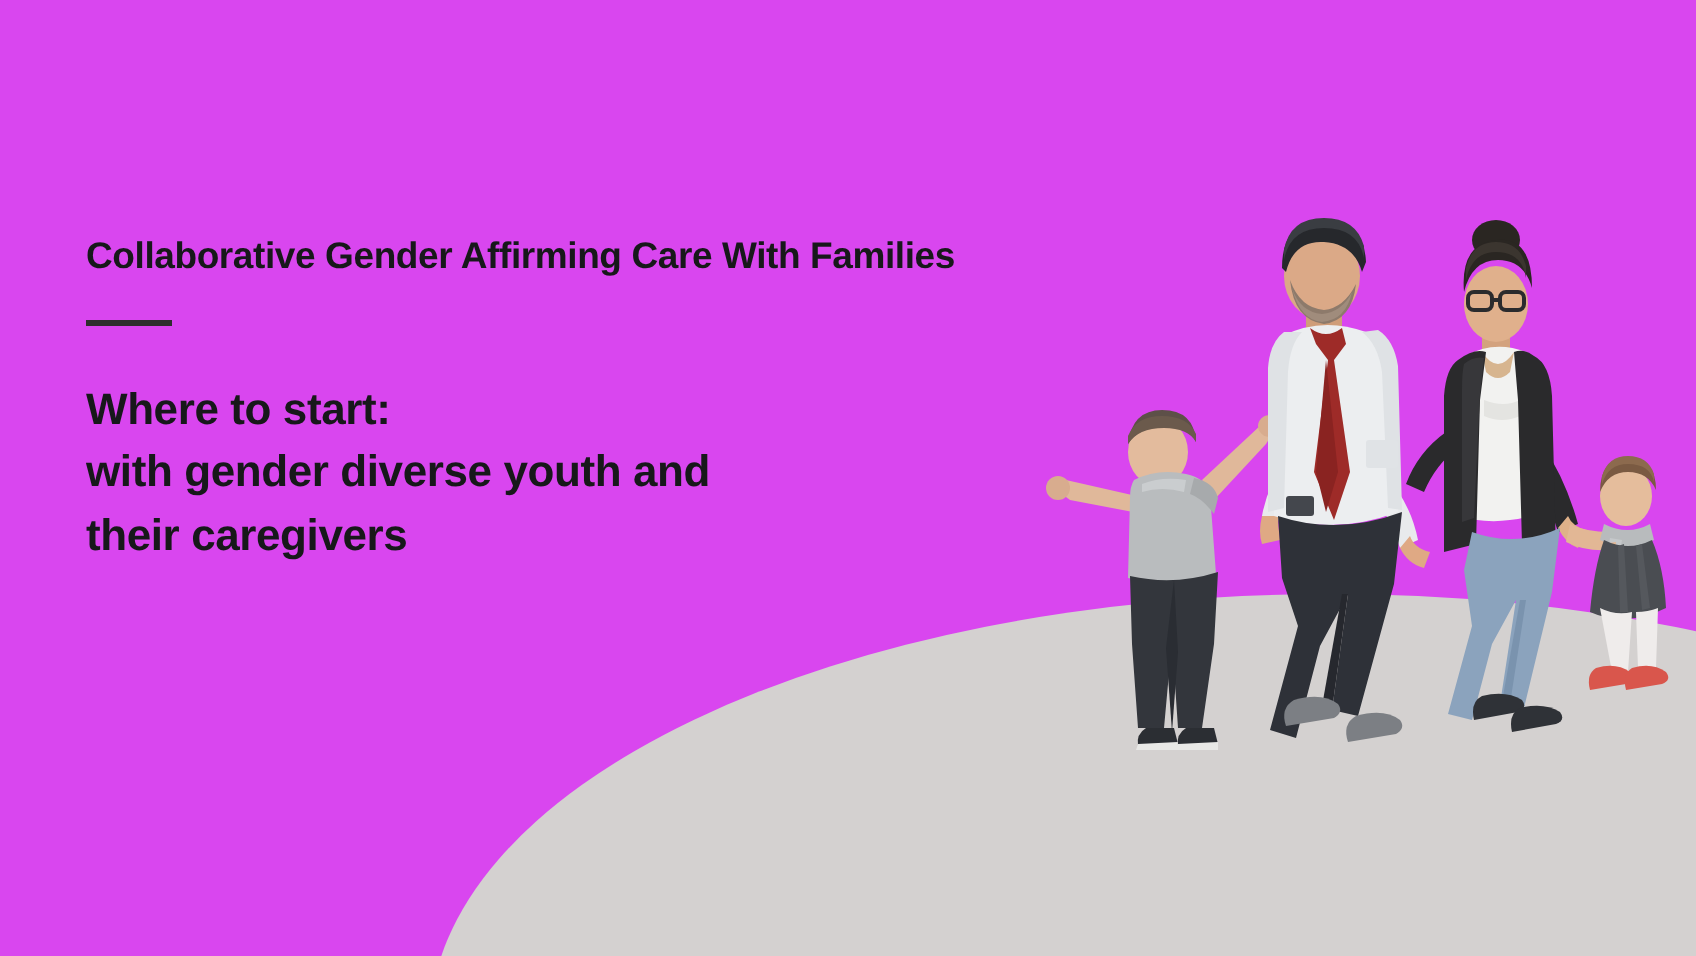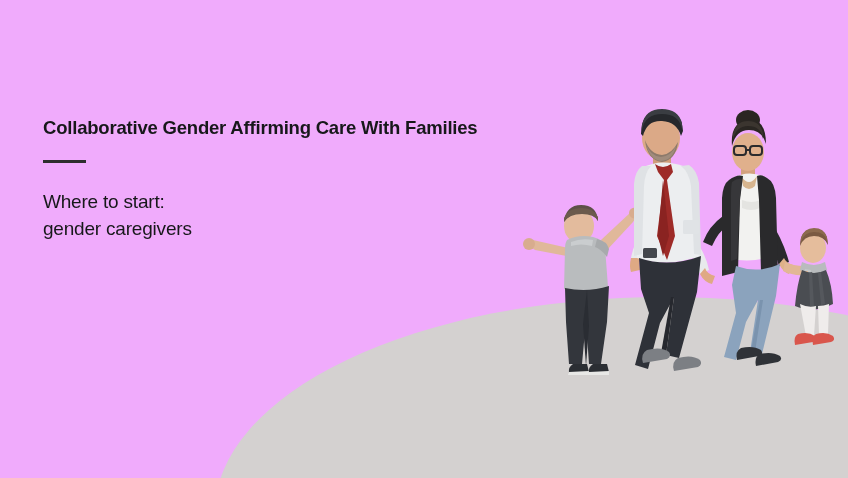--- a/index.html
+++ b/index.html
@@ -5,21 +5,21 @@
 <style>
   * { margin:0; padding:0; box-sizing:border-box; }
   html, body {
     width:848px; height:478px;
     font-family:"Liberation Sans", sans-serif;
     background:#ffffff;
   }
   #slide {
     position:relative;
     width:848px; height:478px;
-    background:#f0abfc;
+    background:#d946ef;
     overflow:hidden;
   }
 
   
   .bg-ellipse {
     position:absolute;
     left:215px;
     top:297px;
     width:900px;
     height:430px;
@@ -44,22 +44,22 @@
     white-space:nowrap;
   }
   .rule {
     width:43px;
     height:3px;
     background:#2e2e2e;
     margin-top:21px;
     margin-bottom:26px;
   }
   .headline {
-    font-size:19px;
-    font-weight:normal;
+    font-size:22px;
+    font-weight:bold;
     color:#17181a;
     line-height:1.42;
     letter-spacing:-0.2px;
   }
   .headline .ln { display:block; white-space:nowrap; }
 
   
   .illustration {
     position:absolute;
     left:505px;
@@ -77,21 +77,22 @@
 
   <div class="bg-ellipse"></div>
 
   <div class="text-block">
     <div class="eyebrow-title">Collaborative Gender Affirming Care With Families</div>
 
     <div class="rule"></div>
 
     <div class="headline">
       <span class="ln">Where to start:</span>
-      <span class="ln">gender caregivers</span>
+      <span class="ln">with gender diverse youth and</span>
+      <span class="ln">their caregivers</span>
     </div>
   </div>
 
   <div class="illustration">
     <svg viewBox="0 0 343 275" xmlns="http://www.w3.org/2000/svg">
 
       <g>
 
         <path d="M72 150 L28 140 L22 144 L30 150 L72 158 Z" fill="#e0b89a"></path>
         <ellipse cx="24" cy="144" rx="6" ry="6" fill="#d8ac8e"></ellipse>

